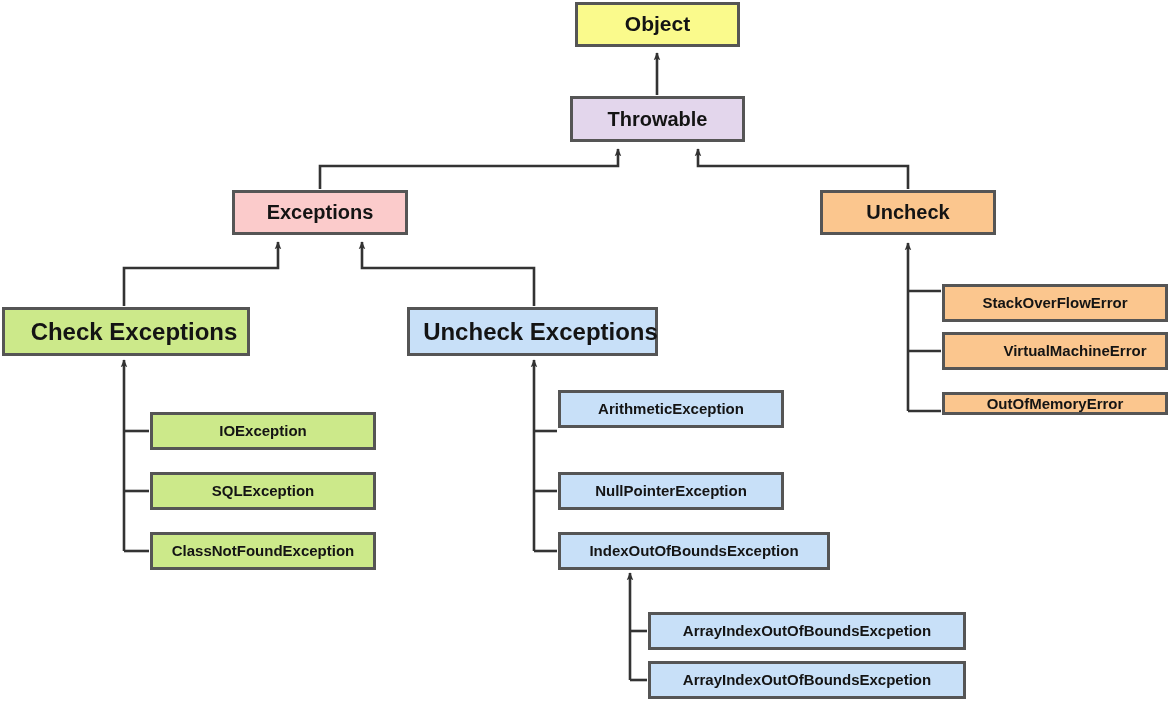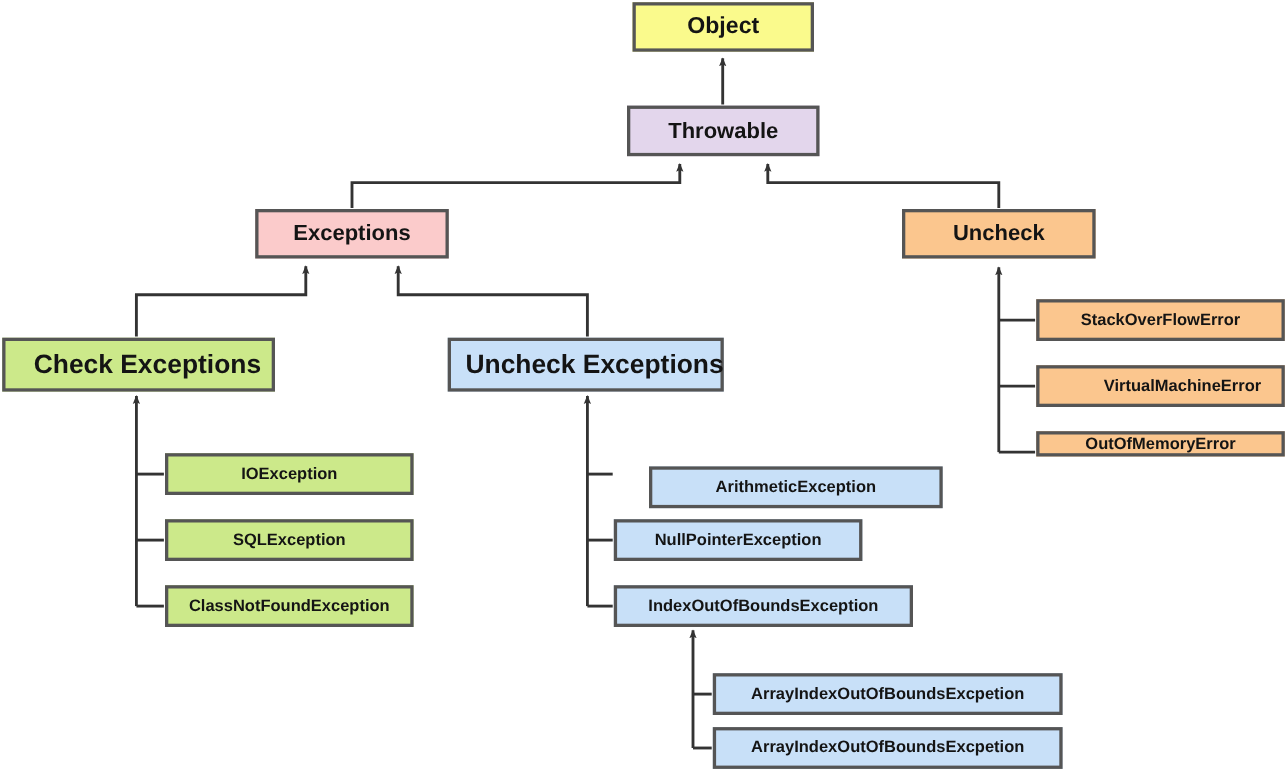--- a/index.html
+++ b/index.html
@@ -104,39 +104,39 @@
       </div>
       <div class="node lvl-2" style="left: 820px; top: 190px; width: 176px; height: 45px; background: rgb(251, 198, 142); border-color: rgb(85, 85, 85);">
         <span>Uncheck</span>
       </div>
       <div class="node lvl-3" style="left: 2px; top: 307px; width: 248px; height: 49px; background: rgb(204, 233, 138); border-color: rgb(85, 85, 85);">
         <span>Check Exceptions</span>
       </div>
       <div class="node lvl-3" style="left: 407px; top: 307px; width: 251px; height: 49px; background: rgb(200, 224, 248); border-color: rgb(85, 85, 85);">
         <span>Uncheck Exceptions</span>
       </div>
-      <div class="node leaf" style="left: 942px; top: 272px; width: 226px; height: 38px; background: rgb(251, 198, 142); border-color: rgb(85, 85, 85);">
+      <div class="node leaf" style="left: 942px; top: 284px; width: 226px; height: 38px; background: rgb(251, 198, 142); border-color: rgb(85, 85, 85);">
         <span>StackOverFlowError</span>
       </div>
       <div class="node leaf" style="left: 942px; top: 332px; width: 226px; height: 38px; background: rgb(251, 198, 142); border-color: rgb(85, 85, 85); padding-left: 40px;">
         <span>VirtualMachineError</span>
       </div>
       <div class="node leaf" style="left: 942px; top: 392px; width: 226px; height: 23px; background: rgb(251, 198, 142); border-color: rgb(85, 85, 85);">
         <span>OutOfMemoryError</span>
       </div>
       <div class="node leaf" style="left: 150px; top: 412px; width: 226px; height: 38px; background: rgb(204, 233, 138); border-color: rgb(85, 85, 85);">
         <span>IOException</span>
       </div>
       <div class="node leaf" style="left: 150px; top: 472px; width: 226px; height: 38px; background: rgb(204, 233, 138); border-color: rgb(85, 85, 85);">
         <span>SQLException</span>
       </div>
       <div class="node leaf" style="left: 150px; top: 532px; width: 226px; height: 38px; background: rgb(204, 233, 138); border-color: rgb(85, 85, 85);">
         <span>ClassNotFoundException</span>
       </div>
-      <div class="node leaf" style="left: 558px; top: 424px; width: 267px; height: 38px; background: rgb(200, 224, 248); border-color: rgb(85, 85, 85); margin-left: 32px;">
+      <div class="node leaf" style="left: 558px; top: 390px; width: 226px; height: 38px; background: rgb(200, 224, 248); border-color: rgb(85, 85, 85);">
         <span>ArithmeticException</span>
       </div>
       <div class="node leaf" style="left: 558px; top: 472px; width: 226px; height: 38px; background: rgb(200, 224, 248); border-color: rgb(85, 85, 85);">
         <span>NullPointerException</span>
       </div>
       <div class="node leaf" style="left: 558px; top: 532px; width: 272px; height: 38px; background: rgb(200, 224, 248); border-color: rgb(85, 85, 85);">
         <span>IndexOutOfBoundsException</span>
       </div>
       <div class="node leaf" style="left: 648px; top: 612px; width: 318px; height: 38px; background: rgb(200, 224, 248); border-color: rgb(85, 85, 85);">
         <span>ArrayIndexOutOfBoundsExcpetion</span>

